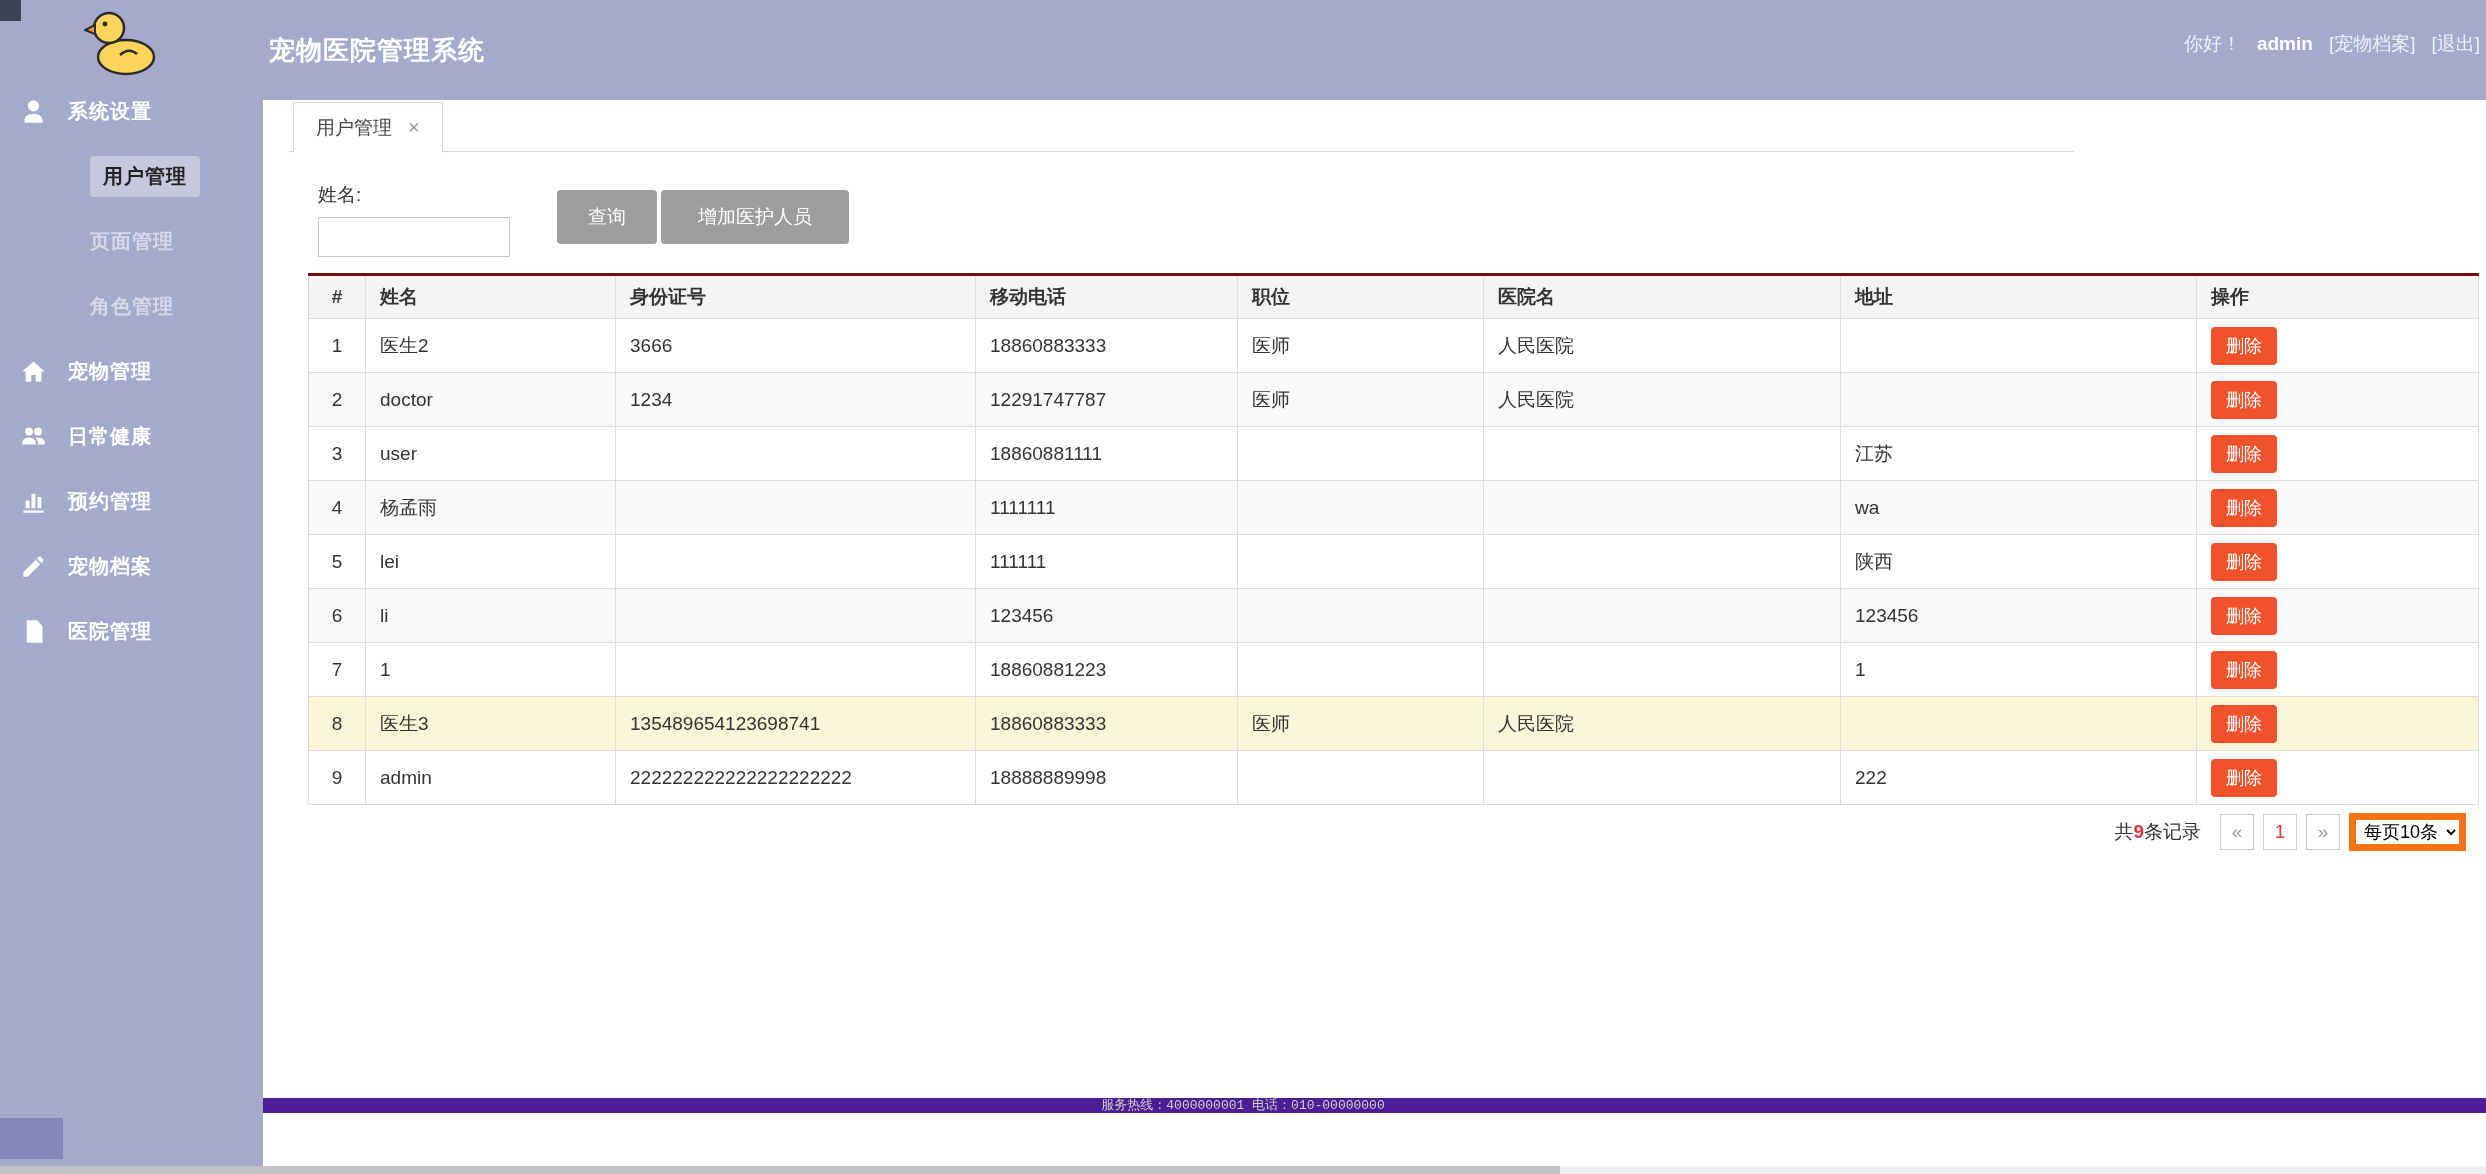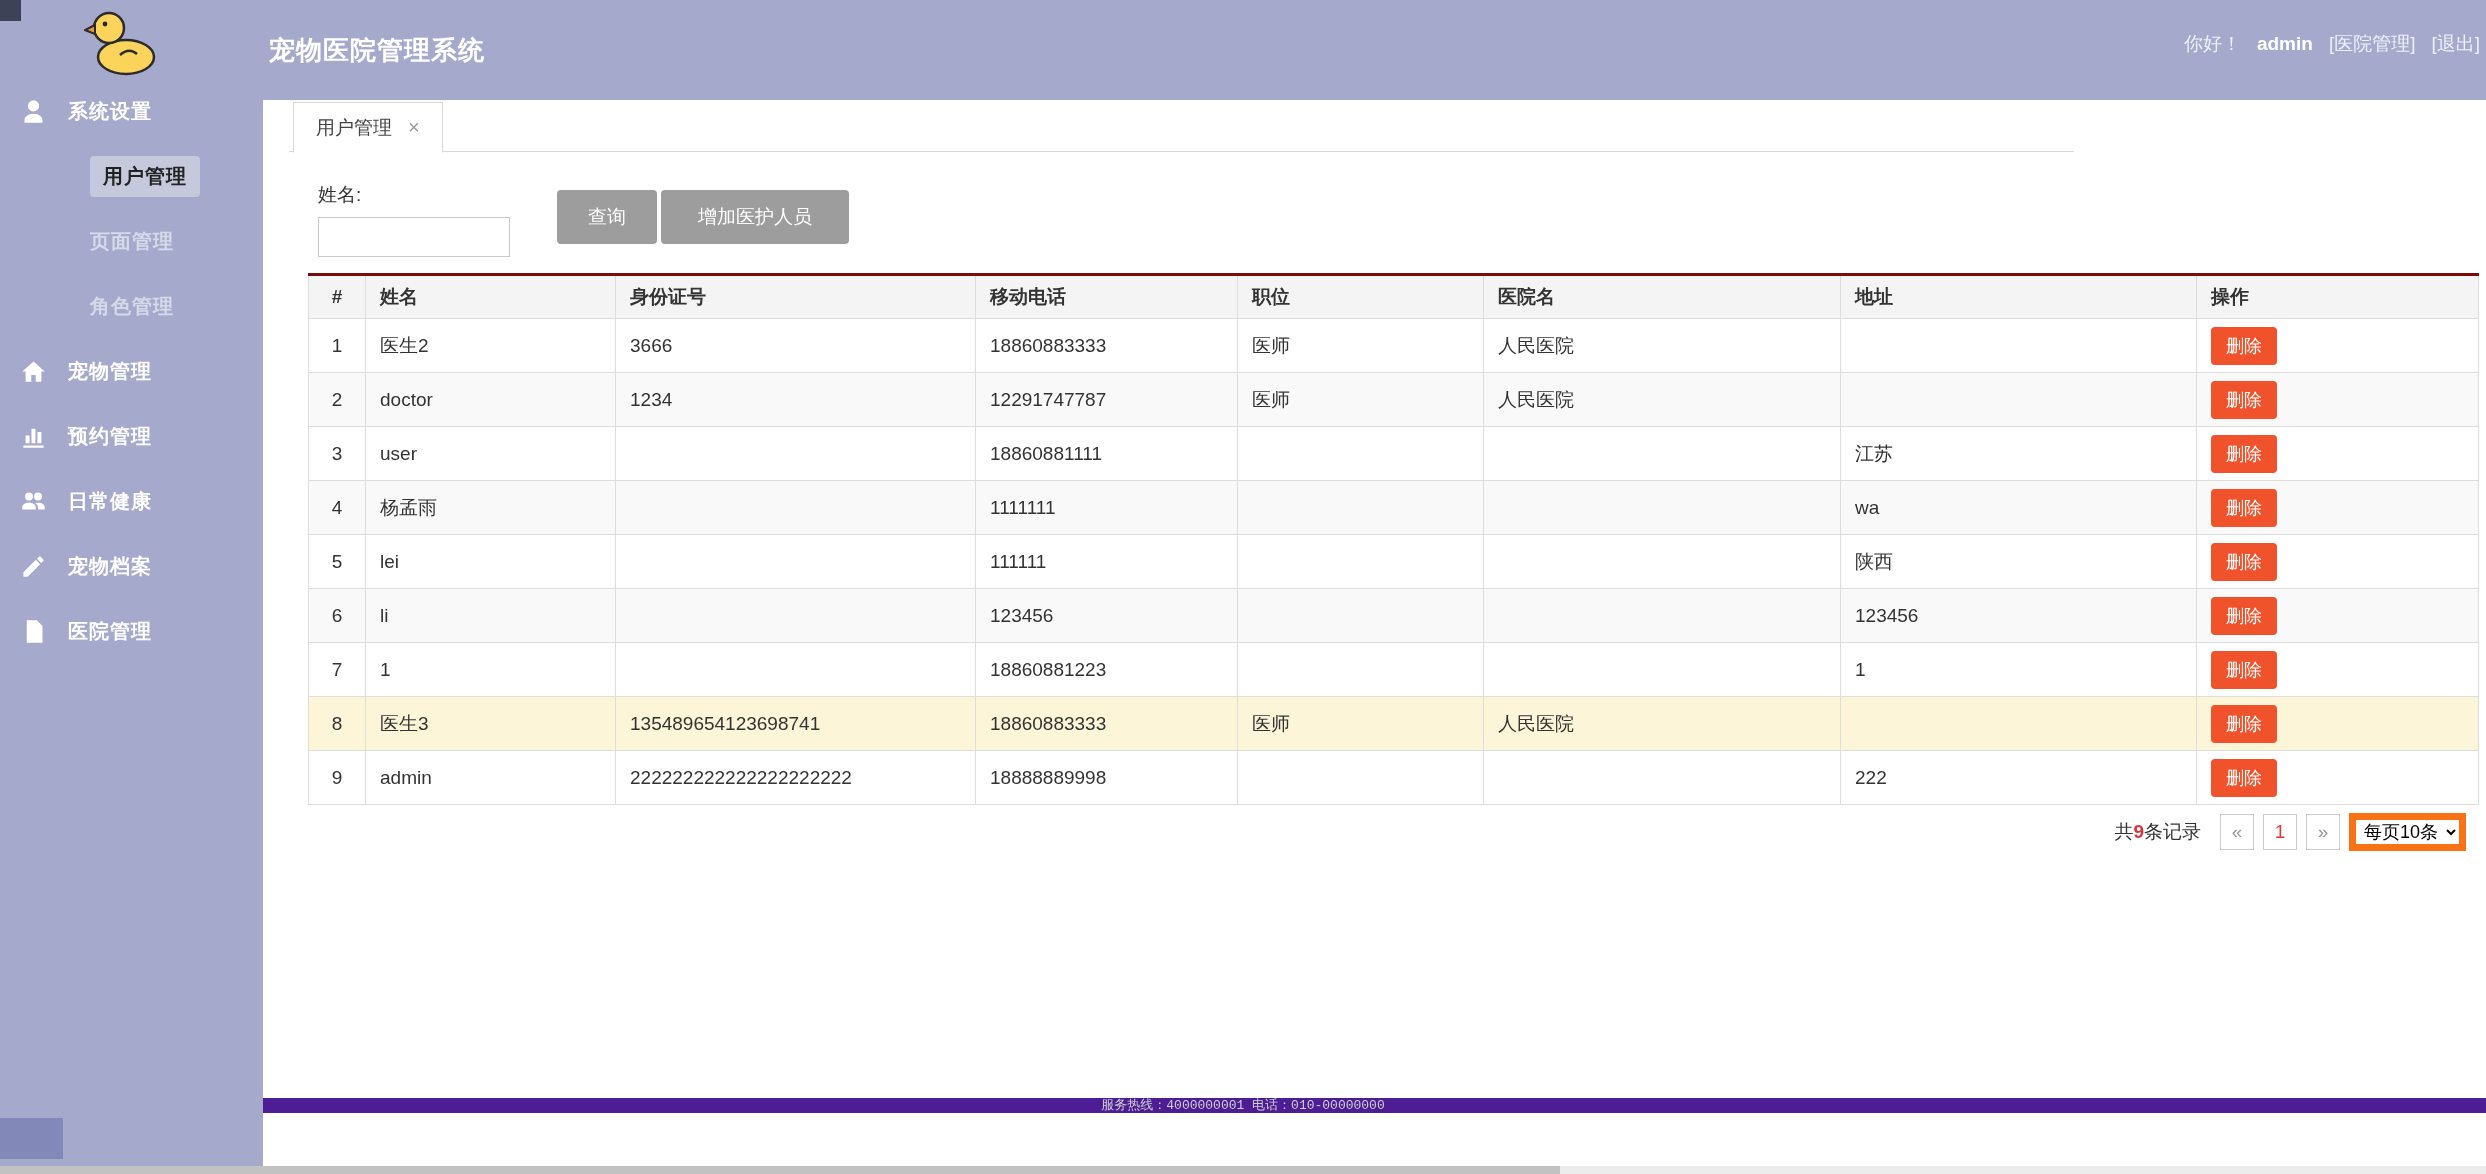--- a/index.html
+++ b/index.html
@@ -104,32 +104,32 @@
         <span class="icon">
           <svg viewBox="0 0 24 24">
               <path d="M12 3l10 9h-3v9h-5v-6h-4v6H5v-9H2z"></path>
             </svg>
         </span>
         <span class="label">宠物管理</span>
       </div>
       <div class="menu-item">
         <span class="icon">
           <svg viewBox="0 0 24 24">
+              <path d="M8 11a3.5 3.5 0 1 0-3.5-3.5A3.5 3.5 0 0 0 8 11zm8 0a3.5 3.5 0 1 0-3.5-3.5A3.5 3.5 0 0 0 16 11zM8 13c-3.6 0-6 1.8-6 4.2V19h12v-1.8C14 14.8 11.6 13 8 13zm8 0a8 8 0 0 0-2.4.37A5.3 5.3 0 0 1 16 17.2V19h6v-1.8c0-2.4-2.4-4.2-6-4.2z"></path>
+            </svg>
+        </span>
+        <span class="label">日常健康</span>
+      </div>
+      <div class="menu-item">
+        <span class="icon">
+          <svg viewBox="0 0 24 24">
               <path d="M3 20h18v2H3zM5 11h3.5v7H5zm5.2-6h3.5v13h-3.5zM15.5 8H19v10h-3.5z"></path>
             </svg>
         </span>
         <span class="label">预约管理</span>
-      </div>
-      <div class="menu-item">
-        <span class="icon">
-          <svg viewBox="0 0 24 24">
-              <path d="M8 11a3.5 3.5 0 1 0-3.5-3.5A3.5 3.5 0 0 0 8 11zm8 0a3.5 3.5 0 1 0-3.5-3.5A3.5 3.5 0 0 0 16 11zM8 13c-3.6 0-6 1.8-6 4.2V19h12v-1.8C14 14.8 11.6 13 8 13zm8 0a8 8 0 0 0-2.4.37A5.3 5.3 0 0 1 16 17.2V19h6v-1.8c0-2.4-2.4-4.2-6-4.2z"></path>
-            </svg>
-        </span>
-        <span class="label">日常健康</span>
       </div>
       <div class="menu-item">
         <span class="icon">
           <svg viewBox="0 0 24 24">
               <path d="M3 17.2V21h3.8L17.9 9.9l-3.8-3.8zM20.7 7.1a1 1 0 0 0 0-1.4l-2.4-2.4a1 1 0 0 0-1.4 0l-1.8 1.8 3.8 3.8z"></path>
             </svg>
         </span>
         <span class="label">宠物档案</span>
       </div>
       <div class="menu-item">
@@ -143,21 +143,21 @@
     </nav>
 
     <div class="sidebar-toggle"></div>
   </aside>
 
   <header class="topbar">
     <h1>宠物医院管理系统</h1>
     <div class="user-links">
       <span>你好！</span>
       <span class="uname">admin</span>
-      <a>[医院管理]</a>
+      <a>[宠物档案]</a>
       <a>[退出]</a>
     </div>
   </header>
 
   <main class="content">
 
     <div class="tabbar">
       <div class="tab">
         <span>用户管理</span>
         <span class="tab-close">×</span>

